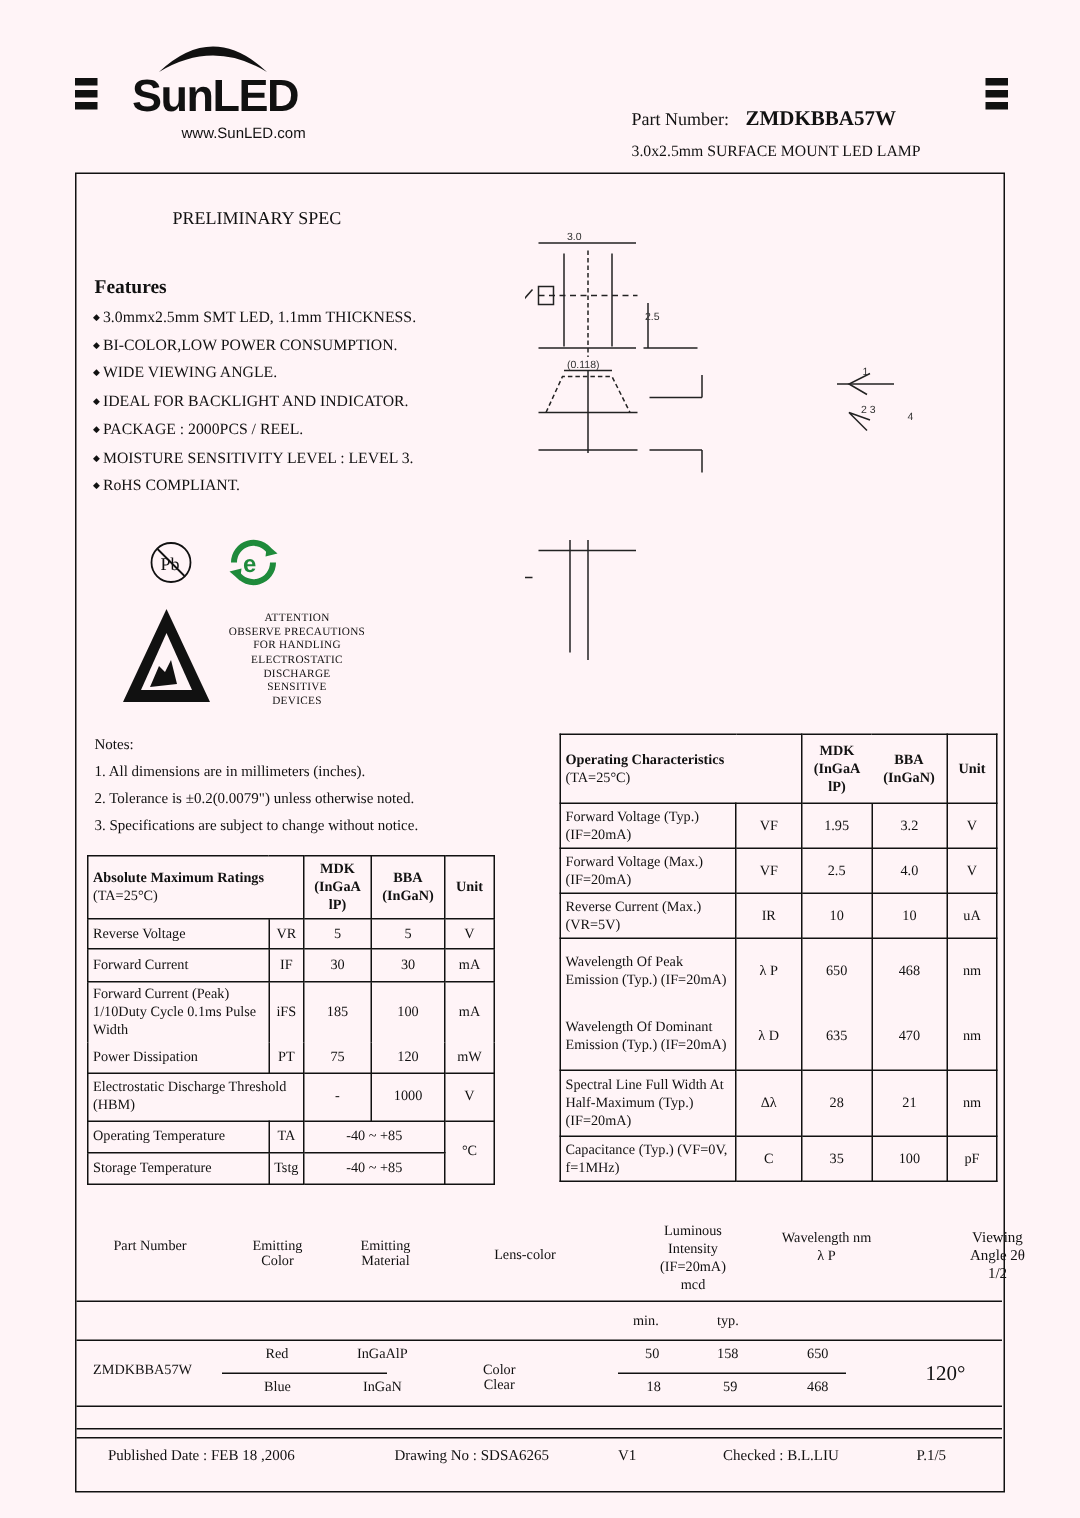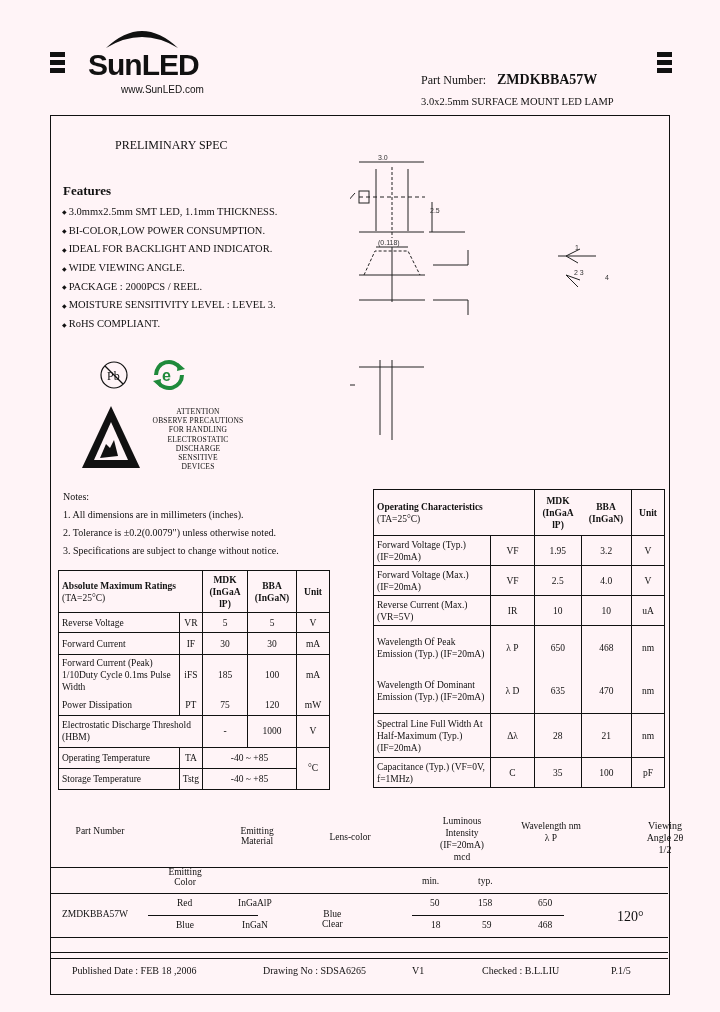--- a/index.html
+++ b/index.html
@@ -55,22 +55,22 @@
 <div class="abs" style="left:421px;top:96px;font-size:10.5px;">3.0x2.5mm SURFACE MOUNT LED LAMP</div>
 
 <div class="abs box" style="left:50px;top:115px;width:618px;height:878px;"></div>
 
 <div class="abs" style="left:71px;top:138px;font-size:12px;margin-left:44px;">PRELIMINARY SPEC</div>
 
 <div class="abs" style="left:63px;top:183px;font-size:13px;font-weight:bold;">Features</div>
 <ul class="abs feat" style="left:62px;top:203px;margin:0;padding:0;">
   <li>3.0mmx2.5mm SMT LED, 1.1mm THICKNESS.</li>
   <li>BI-COLOR,LOW POWER CONSUMPTION.</li>
+  <li>WIDE VIEWING ANGLE.</li>
   <li>IDEAL FOR BACKLIGHT AND INDICATOR.</li>
-  <li>WIDE VIEWING ANGLE.</li>
   <li>PACKAGE : 2000PCS / REEL.</li>
   <li>MOISTURE SENSITIVITY LEVEL : LEVEL 3.</li>
   <li>RoHS COMPLIANT.</li>
 </ul>
 
 <svg class="abs" style="left:99px;top:360px;" width="30" height="30" viewBox="0 0 30 30">
   <circle cx="15" cy="15" r="13" fill="none" stroke="#111" stroke-width="1.2"></circle>
   <text x="8" y="20" font-size="12" font-family="Liberation Serif, serif" fill="#111">Pb</text>
   <line x1="6" y1="6" x2="24" y2="24" stroke="#111" stroke-width="1.2"></line>
 </svg>
@@ -268,21 +268,21 @@
   </table>
 
 <div class="abs" style="left:51px;top:867px;width:617px;border-top:1px solid #111;"></div>
 <div class="abs" style="left:51px;top:893px;width:617px;border-top:1px solid #111;"></div>
 <div class="abs" style="left:51px;top:937px;width:617px;border-top:1px solid #111;"></div>
 <div class="abs" style="left:51px;top:952px;width:617px;border-top:1px solid #111;"></div>
 <div class="abs" style="left:51px;top:958px;width:617px;border-top:1px solid #111;"></div>
 
 <div class="abs sel" style="font-size:9.5px;text-align:center;">
   <div class="abs" style="left:75px;top:826px;width:50px;font-size:9.5px;text-align:center;">Part Number</div>
-  <div class="abs" style="left:160px;top:826px;width:50px;font-size:9.5px;margin-top:41px;">Emitting Color</div>
+  <div class="abs" style="left:160px;top:826px;width:50px;font-size:9.5px;">Emitting Color</div>
   <div class="abs" style="left:232px;top:826px;width:50px;font-size:9.5px;text-align:center;">Emitting Material</div>
   <div class="abs" style="left:320px;top:832px;width:60px;font-size:9.5px;text-align:center;">Lens-color</div>
   <div class="abs" style="left:432px;top:815px;width:60px;font-size:9.5px;text-align:center;line-height:12px;">Luminous Intensity (IF=20mA) mcd</div>
   <div class="abs" style="left:520px;top:820px;width:62px;font-size:9.5px;text-align:center;line-height:12px;">Wavelength nm λ P</div>
   <div class="abs" style="left:640px;top:820px;width:50px;font-size:10px;line-height:12px;">Viewing Angle 2θ 1/2</div>
 
   <div class="abs" style="left:422px;top:876px;font-size:9.5px;">min.</div>
   <div class="abs" style="left:478px;top:876px;font-size:9.5px;">typ.</div>
 
   <div class="abs" style="left:62px;top:909px;font-size:9.5px;">ZMDKBBA57W</div>
@@ -294,21 +294,21 @@
   <div class="abs" style="left:430px;top:898px;font-size:9.5px;">50</div>
   <div class="abs" style="left:478px;top:898px;font-size:9.5px;">158</div>
   <div class="abs" style="left:538px;top:898px;font-size:9.5px;">650</div>
 
   <div class="abs" style="left:176px;top:920px;font-size:9.5px;">Blue</div>
   <div class="abs" style="left:242px;top:920px;font-size:9.5px;">InGaN</div>
   <div class="abs" style="left:431px;top:920px;font-size:9.5px;">18</div>
   <div class="abs" style="left:482px;top:920px;font-size:9.5px;">59</div>
   <div class="abs" style="left:538px;top:920px;font-size:9.5px;">468</div>
 
-  <div class="abs" style="left:322px;top:909px;font-size:9.5px;">Blue Clear</div>
+  <div class="abs" style="left:322px;top:909px;font-size:9.5px;">Color Clear</div>
   <div class="abs" style="left:617px;top:909px;font-size:14px;">120°</div>
 </div>
 
 <div class="abs footer" style="left:72px;top:965px;">Published Date : FEB 18 ,2006</div>
 <div class="abs footer" style="left:263px;top:965px;">Drawing No : SDSA6265</div>
 <div class="abs footer" style="left:412px;top:965px;">V1</div>
 <div class="abs footer" style="left:482px;top:965px;">Checked : B.L.LIU</div>
 <div class="abs footer" style="left:611px;top:965px;">P.1/5</div>
 
 </body></html>

